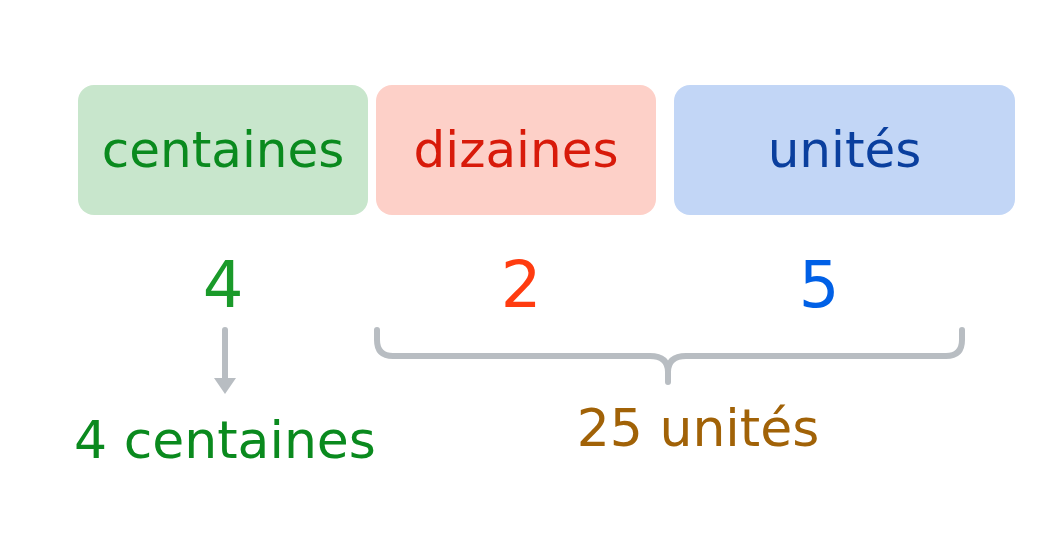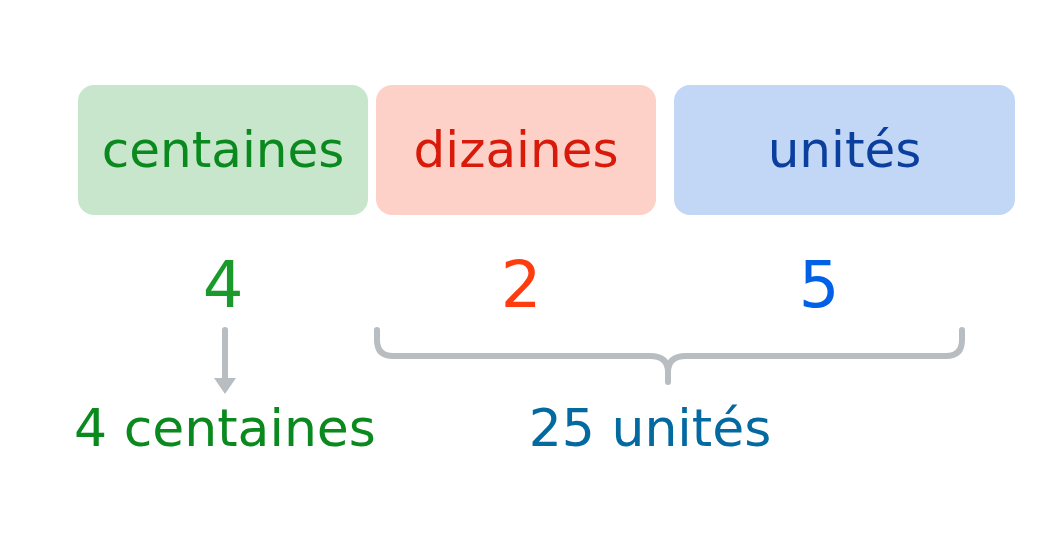--- a/index.html
+++ b/index.html
@@ -27,14 +27,14 @@
 <div class="digit" style="left:769px;color:#0060e6;">5</div>
 
 <svg width="1040" height="550">
   <g>
     <line x1="225" y1="330" x2="225" y2="380" stroke="#b8bdc2" stroke-width="6" stroke-linecap="round"></line>
     <polygon points="214,378 236,378 225,394" fill="#b8bdc2"></polygon>
   </g>
   <path d="M377 330 L377 340 Q377 356 393 356 L650 356 Q668 356 668 372 L668 382 M668 372 Q668 356 686 356 L946 356 Q962 356 962 340 L962 330" fill="none" stroke="#b8bdc2" stroke-width="6" stroke-linecap="round" stroke-linejoin="round"></path>
 </svg>
 
-<div class="label" style="left:40px;top:398px;width:370px;color:#0a8a1e;">4 centaines</div>
-<div class="label" style="left:480px;top:398px;width:340px;color:#0369a1;">25 unités</div>
+<div class="label" style="left:40px;top:410px;width:370px;color:#0a8a1e;">4 centaines</div>
+<div class="label" style="left:528px;top:398px;width:340px;color:#a16207;">25 unités</div>
 
 </body></html>

